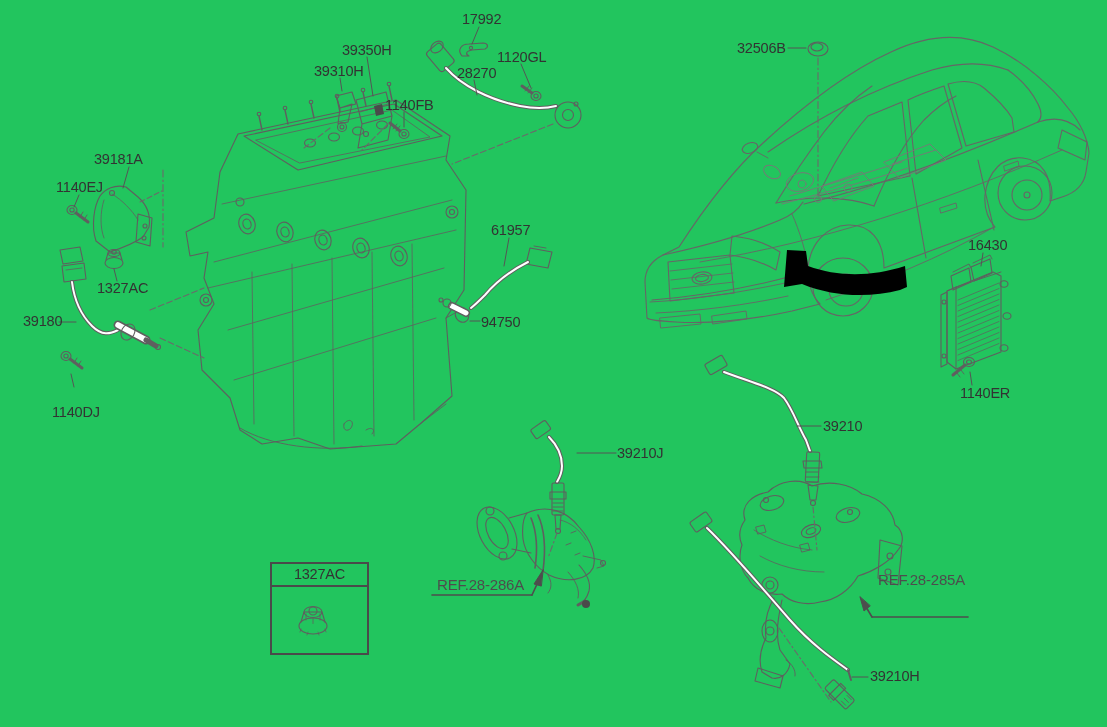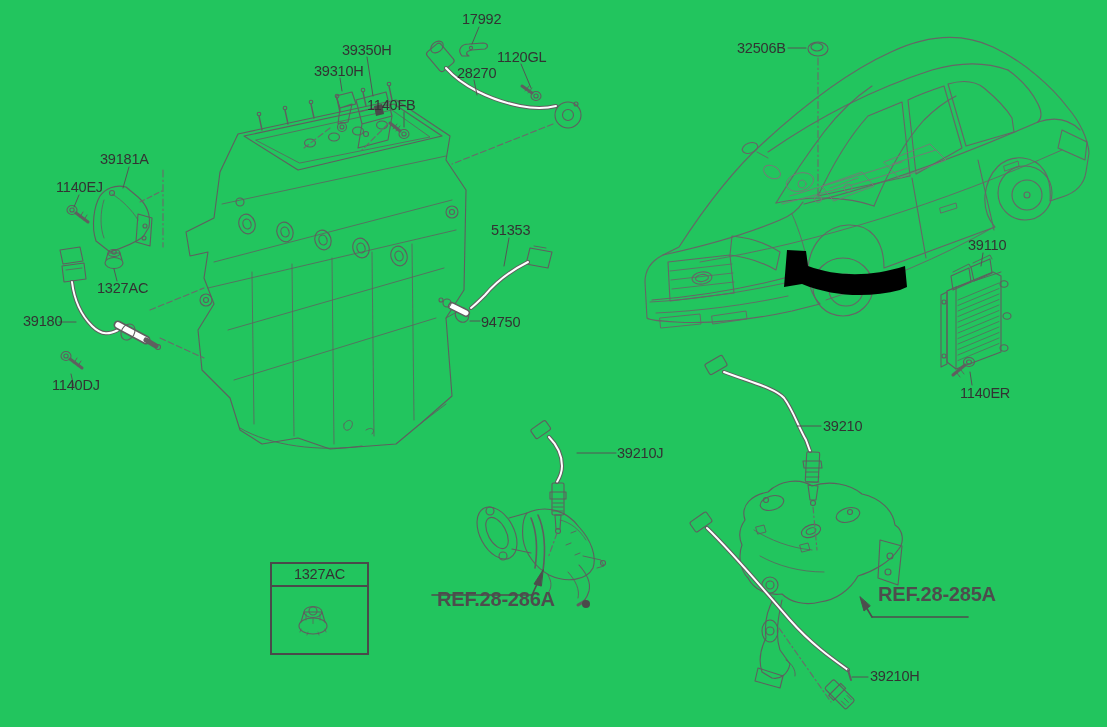--- a/index.html
+++ b/index.html
@@ -5,21 +5,21 @@
   html,body{margin:0;padding:0;background:#ffffff;}
   .stage{
     position:relative;width:1107px;height:727px;background:#22c55e;overflow:hidden;
     font-family:"Liberation Sans","DejaVu Sans",sans-serif;
   }
   .stage svg{position:absolute;left:0;top:0;}
   .plabel{
     position:absolute;font-size:14.5px;line-height:1.05;color:#333333;
     letter-spacing:-0.2px;white-space:nowrap;cursor:pointer;
   }
-  .plabel.ref{font-weight:bold;color:#4d4d4d;font-size:20px;margin-top:12px;}
+  .plabel.ref{font-weight:normal;color:#4d4d4d;font-size:15px;}
   .legend{
     position:absolute;left:270px;top:562px;width:95px;height:89px;
     border:2px solid #4a4a4a;background:transparent;
   }
   .legend .legend-title{
     height:19px;border-bottom:2px solid #4a4a4a;text-align:center;
     font-size:14.5px;color:#333;padding-top:2px;letter-spacing:-0.2px;
   }
 </style>
 </head>
@@ -396,30 +396,30 @@
     <path d="M872,617 L866,607"></path>
     <path d="M860,597 L864,611 L870,606 Z" fill="#4d4d4d" stroke-width="1"></path>
   </g>
 </svg>
 
 <div class="plabel" style="left:462px;top:12px">17992</div>
 <div class="plabel" style="left:342px;top:43px">39350H</div>
 <div class="plabel" style="left:314px;top:64px">39310H</div>
 <div class="plabel" style="left:497px;top:50px">1120GL</div>
 <div class="plabel" style="left:457px;top:66px">28270</div>
-<div class="plabel" style="left:367px;top:98px">1140FB</div>
-<div class="plabel" style="left:100px;top:152px">39181A</div>
+<div class="plabel" style="left:385px;top:98px">1140FB</div>
+<div class="plabel" style="left:94px;top:152px">39181A</div>
 <div class="plabel" style="left:56px;top:180px">1140EJ</div>
 <div class="plabel" style="left:97px;top:281px">1327AC</div>
 <div class="plabel" style="left:23px;top:314px">39180</div>
-<div class="plabel" style="left:52px;top:378px">1140DJ</div>
-<div class="plabel" style="left:491px;top:223px">51353</div>
+<div class="plabel" style="left:52px;top:405px">1140DJ</div>
+<div class="plabel" style="left:491px;top:223px">61957</div>
 <div class="plabel" style="left:481px;top:315px">94750</div>
 <div class="plabel" style="left:737px;top:41px">32506B</div>
-<div class="plabel" style="left:968px;top:238px">39110</div>
+<div class="plabel" style="left:968px;top:238px">16430</div>
 <div class="plabel" style="left:960px;top:386px">1140ER</div>
 <div class="plabel" style="left:823px;top:419px">39210</div>
 <div class="plabel" style="left:617px;top:446px">39210J</div>
 <div class="plabel" style="left:870px;top:669px">39210H</div>
 
 <div class="plabel ref" style="left:437px;top:577px">REF.28-286A</div>
 <div class="plabel ref" style="left:878px;top:572px">REF.28-285A</div>
 
 <div class="legend">
   <div class="legend-title">1327AC</div>

